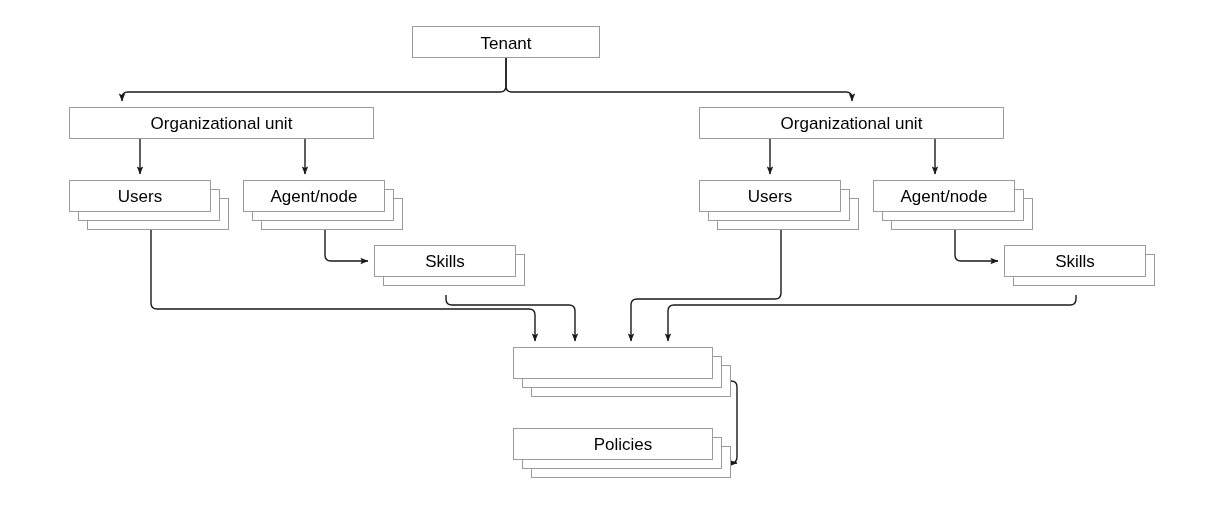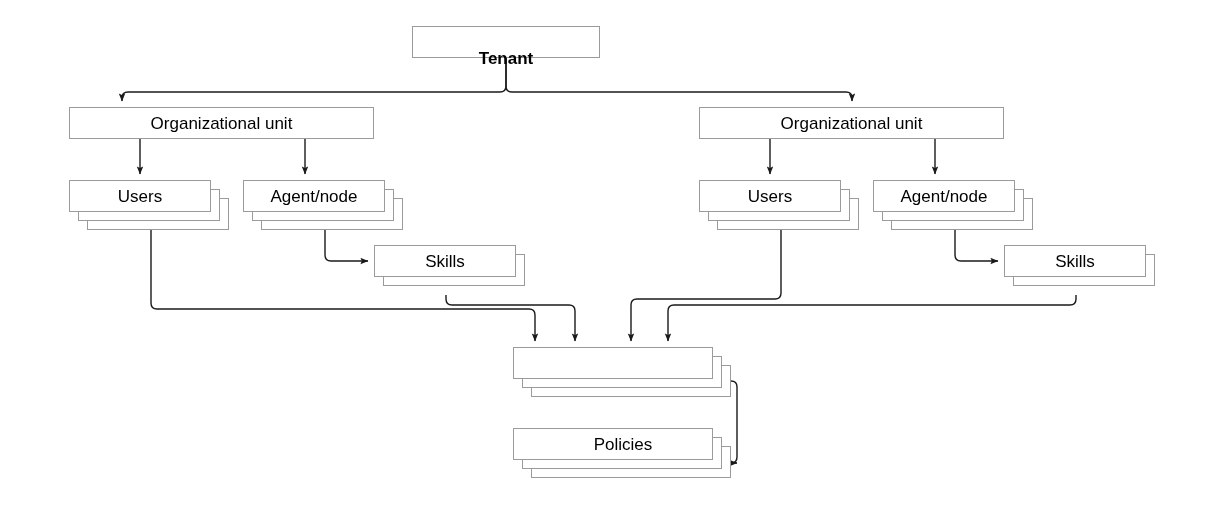--- a/index.html
+++ b/index.html
@@ -91,21 +91,21 @@
       <path marker-end="url(#arrowhead)" d="M781,230 L781,293 Q781,299 775,299 L637,299 Q631,299 631,305 L631,341"></path>
 
       <path marker-end="url(#arrowhead)" d="M1076,295 L1076,299 Q1076,305 1070,305 L674,305 Q668,305 668,311 L668,341"></path>
 
       <path marker-end="url(#arrowhead)" d="M731,381 Q737,381 737,387 L737,457 Q737,463 731,463 L737,463"></path>
     </g>
   </svg>
 
   <div class="node" style="left:412px; top:26px; width:206px; height:50px;">
     <div class="sheet front" style="left:0px; top:0px; width:188px; height:32px;"></div>
-    <div class="label" style="left:0px; top:16px; width:188px; height:32px;font-weight:bold;">Tenant</div>
+    <div class="label" style="left:0px; top:1px; width:188px; height:32px;">Tenant</div>
   </div>
 
   <div class="node" style="left:69px; top:107px; width:323px; height:50px;">
     <div class="sheet front" style="left:0px; top:0px; width:305px; height:32px;"></div>
     <div class="label" style="left:0px; top:0px; width:305px; height:32px;">Organizational unit</div>
   </div>
 
   <div class="node" style="left:699px; top:107px; width:323px; height:50px;">
     <div class="sheet front" style="left:0px; top:0px; width:305px; height:32px;"></div>
     <div class="label" style="left:0px; top:0px; width:305px; height:32px;">Organizational unit</div>

